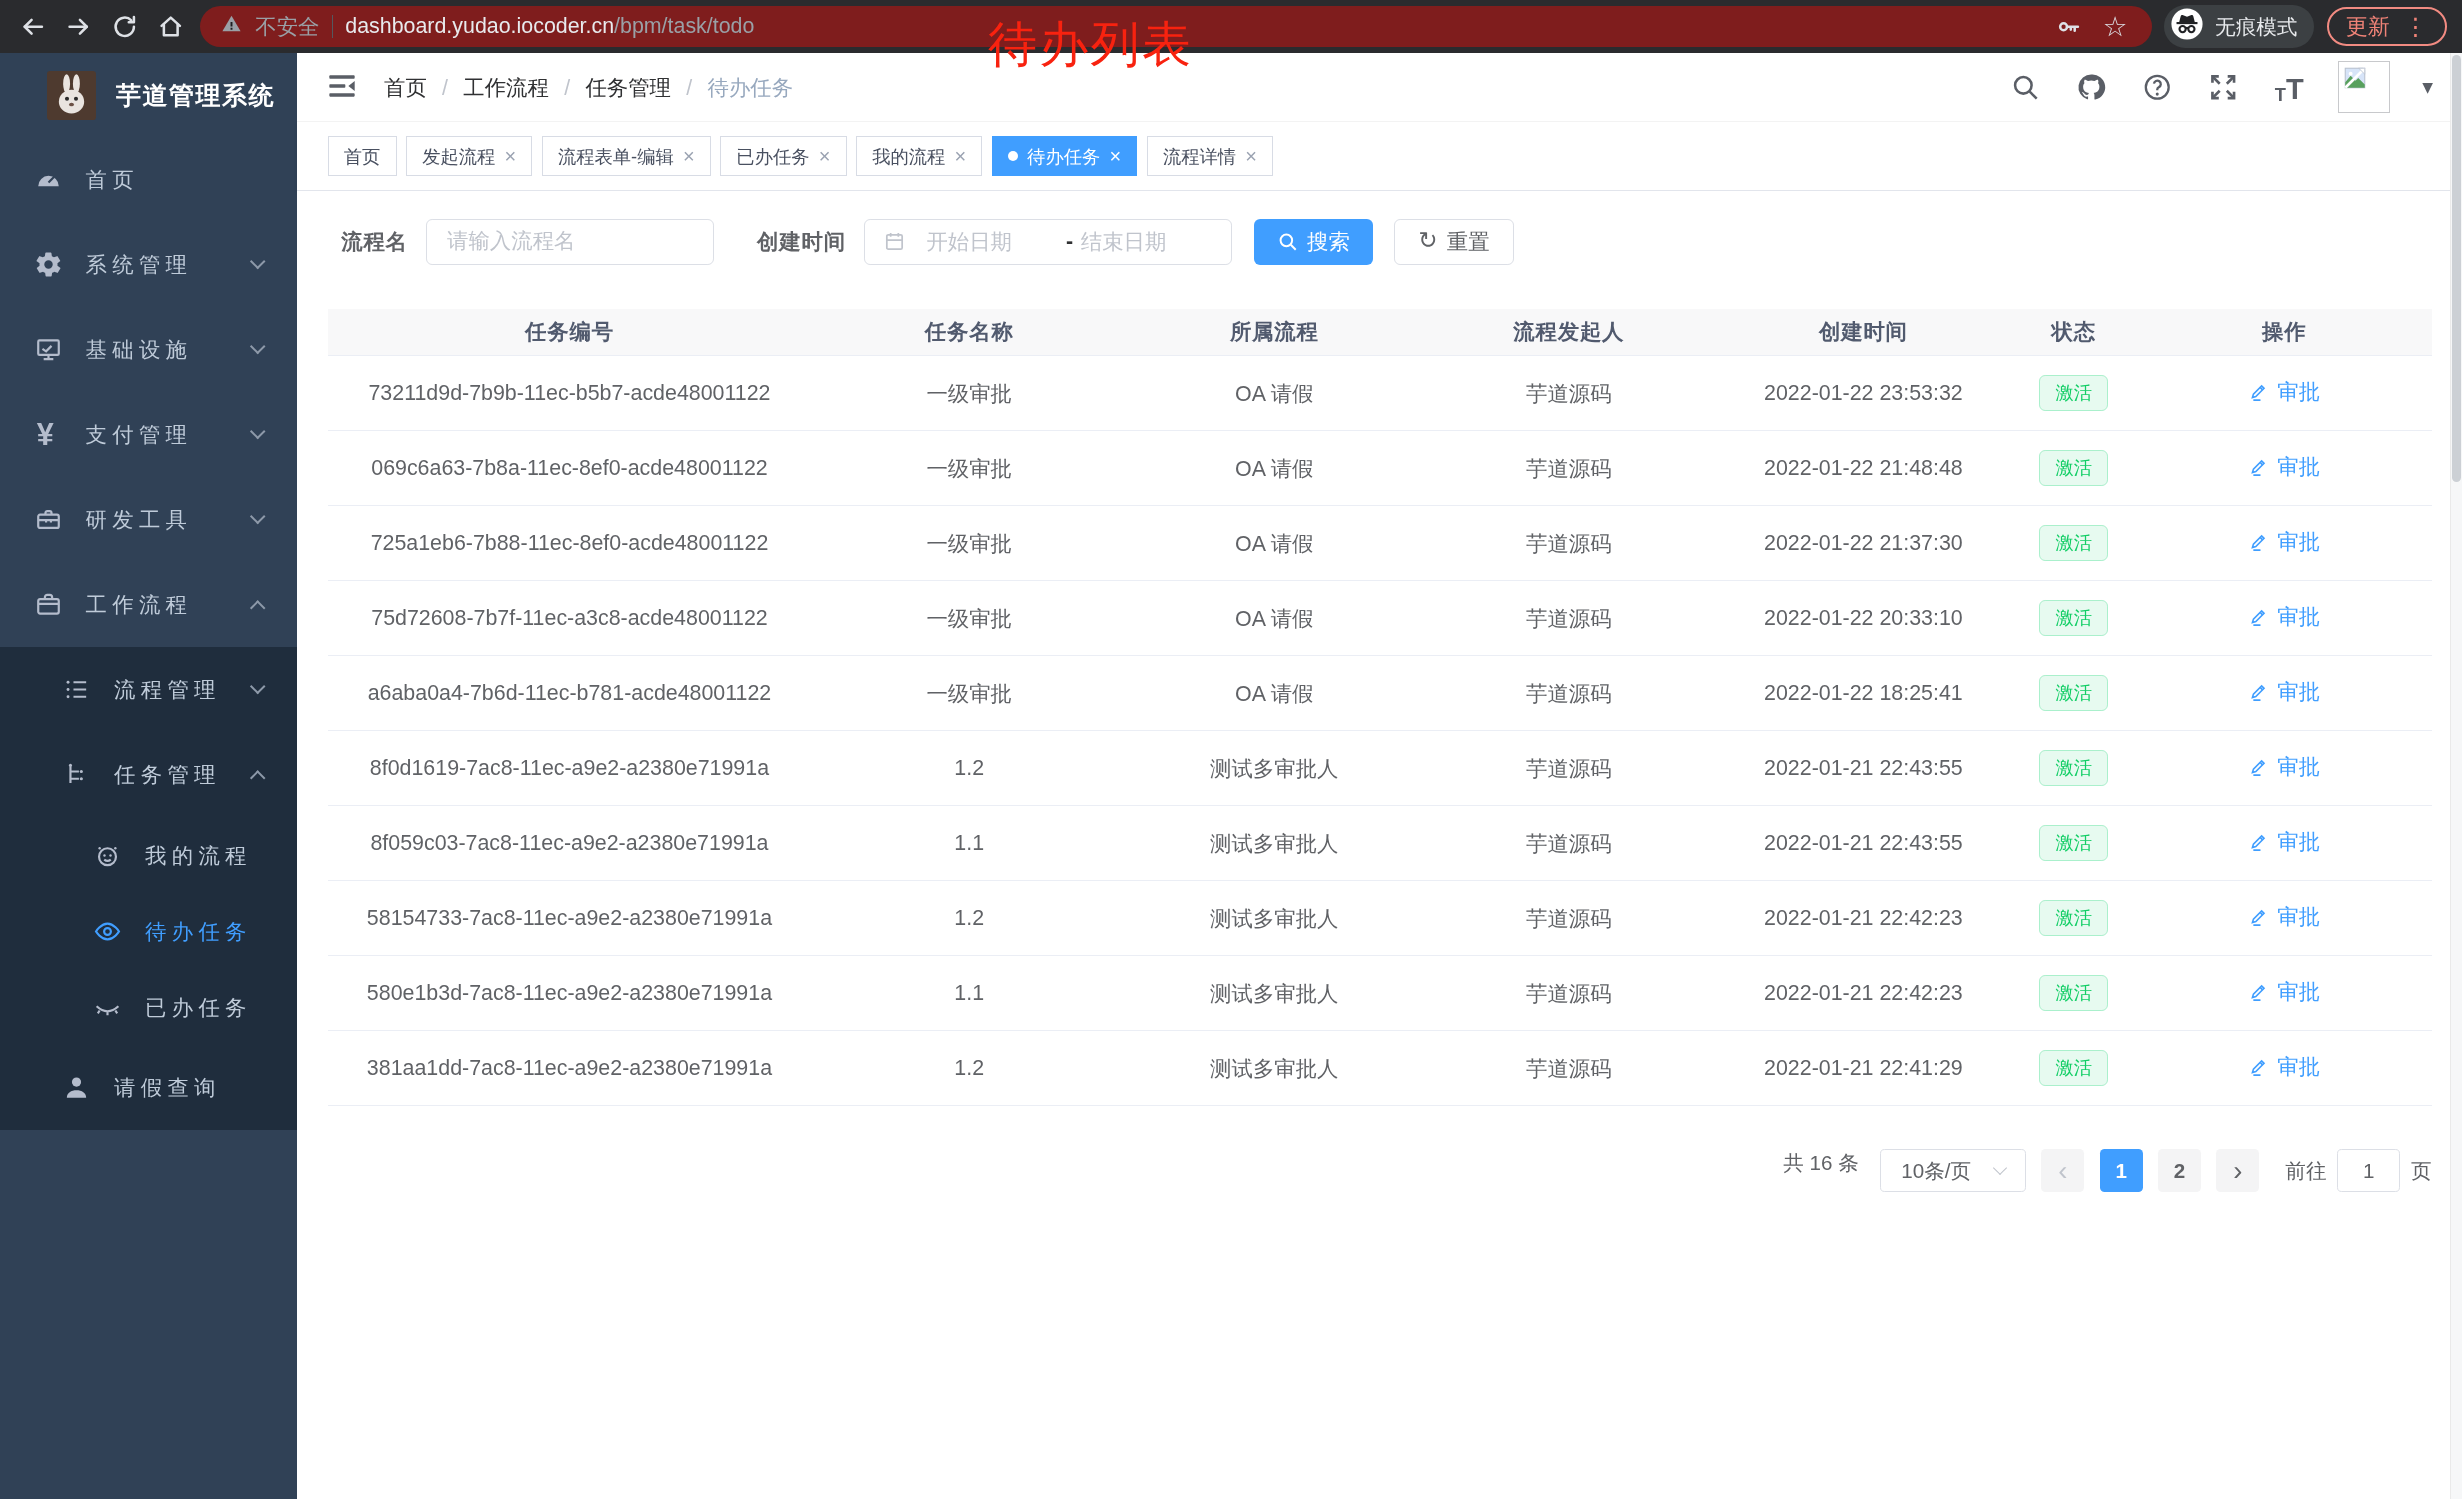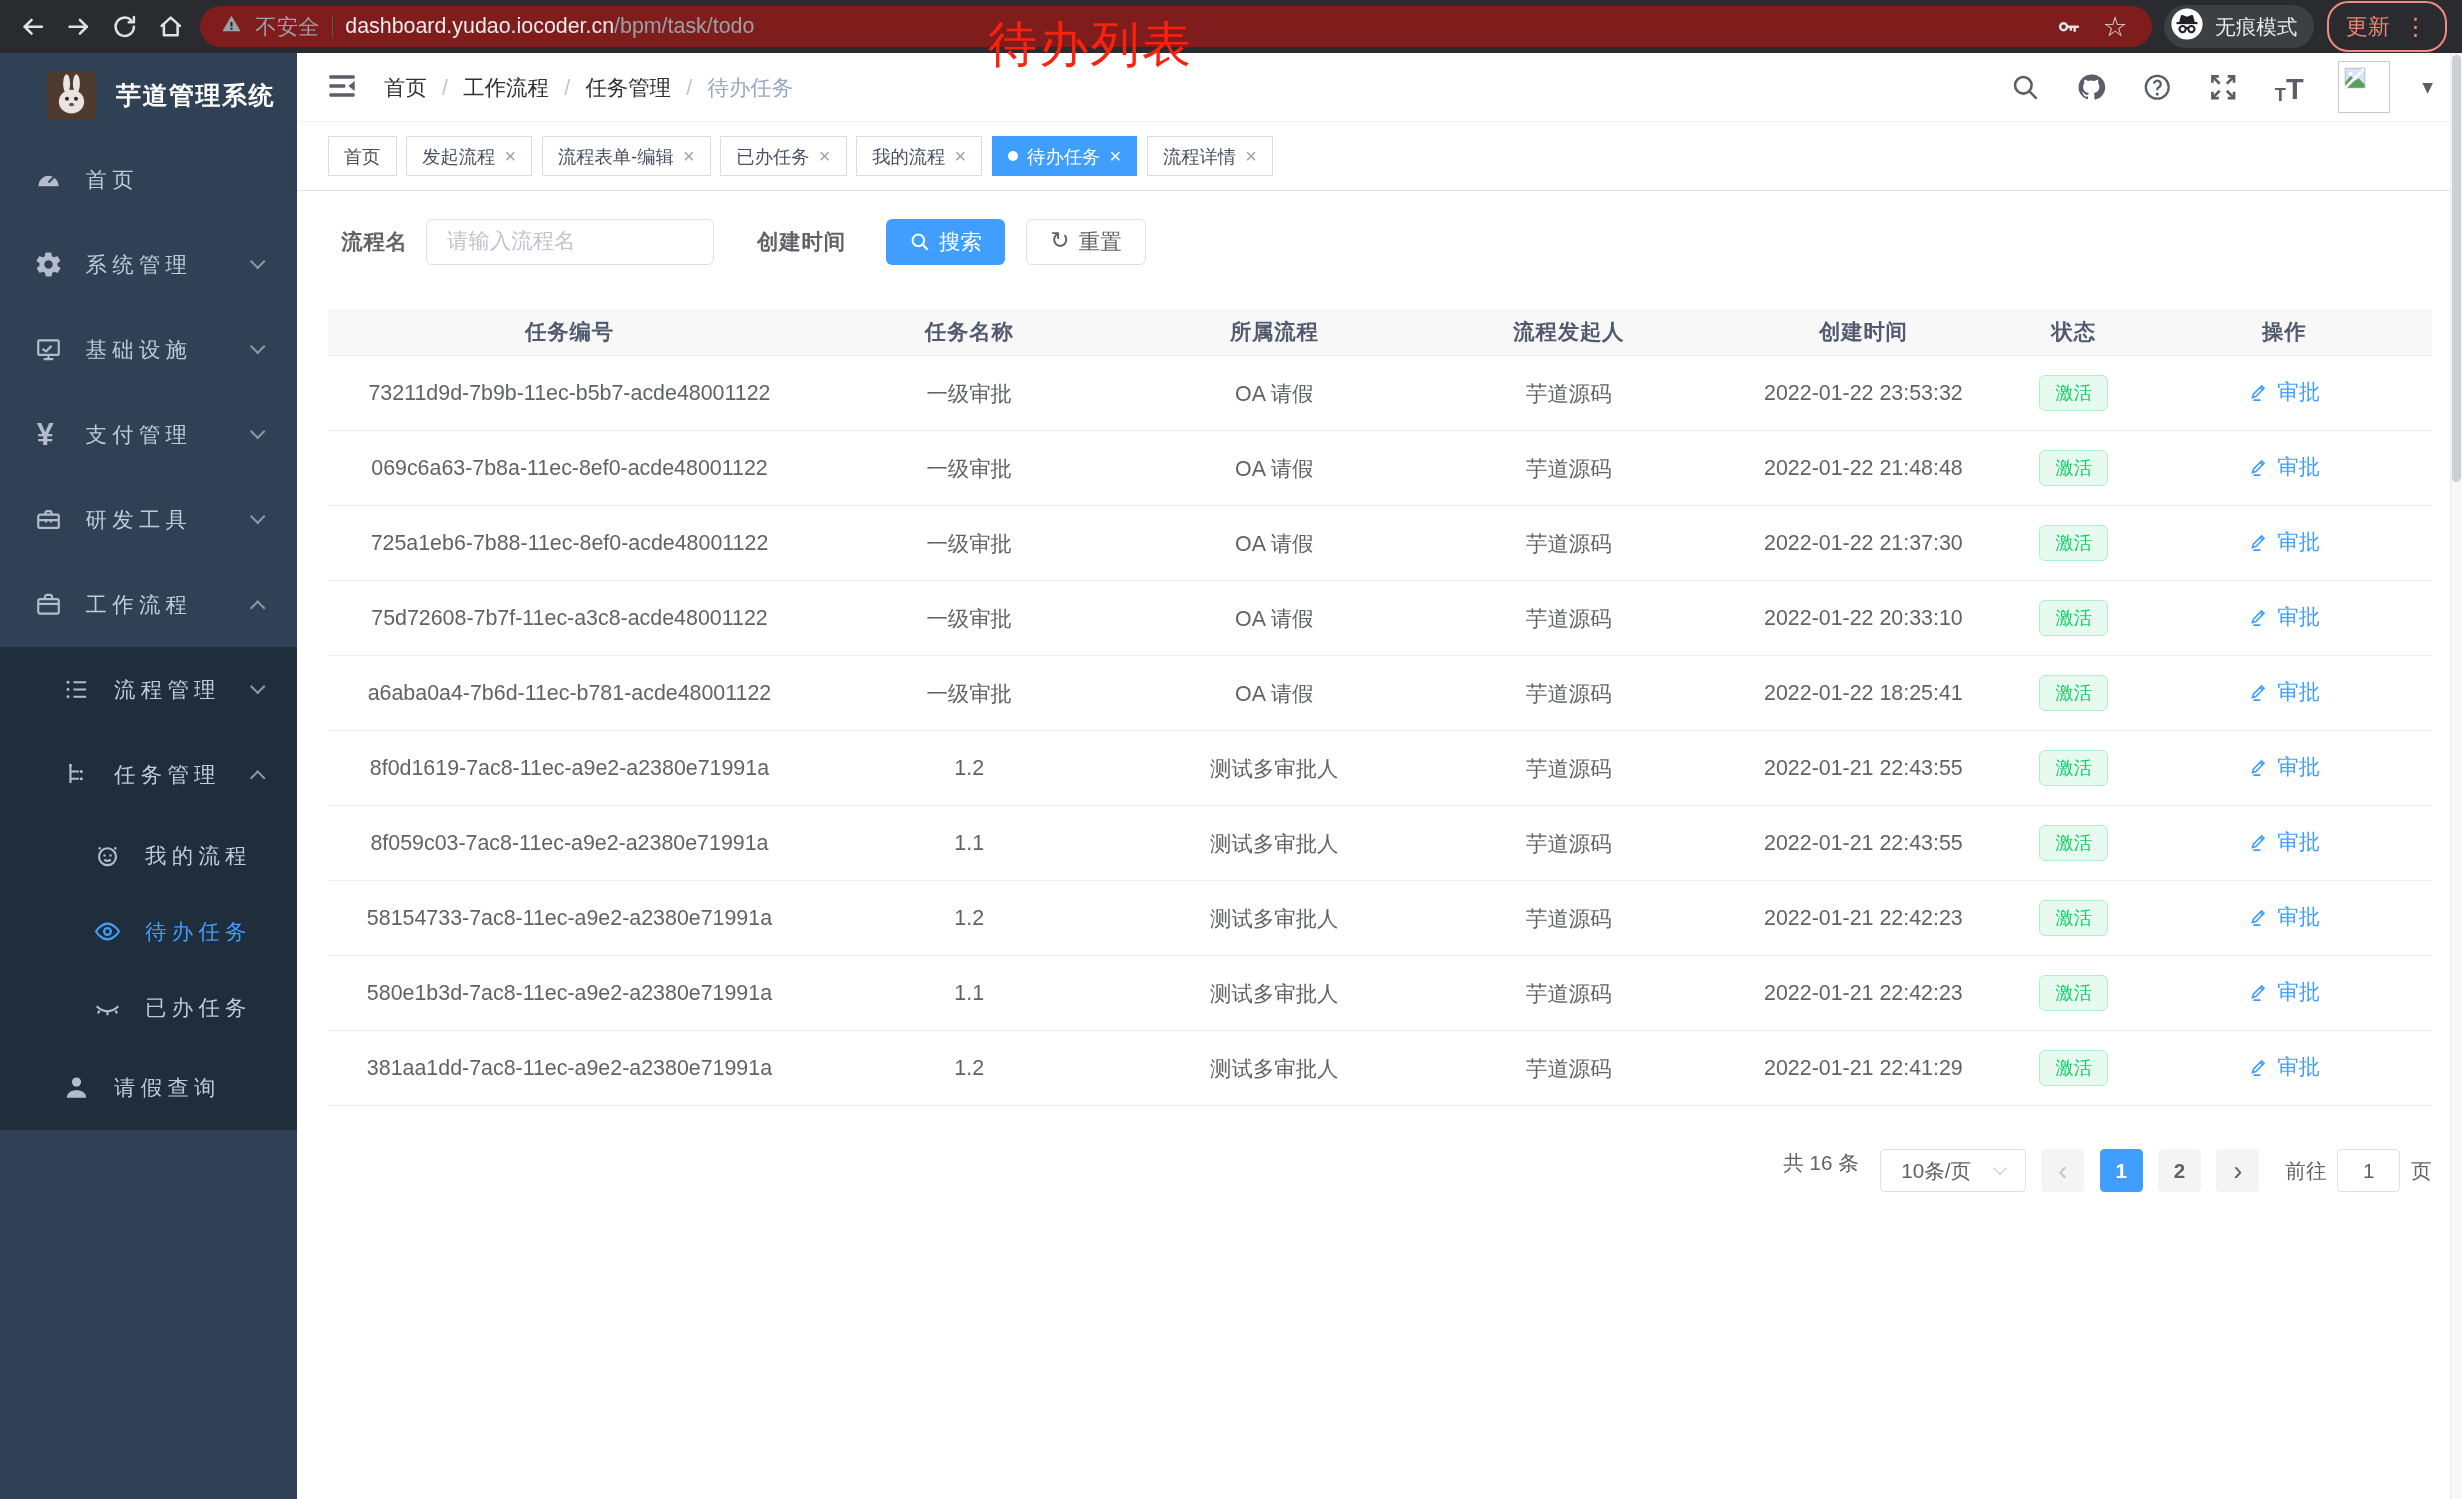--- a/index.html
+++ b/index.html
@@ -14,21 +14,21 @@
   .warn-icon svg{width:23px;height:23px}
   .sec-label{color:#9aa0a6}
   .addr-divider{width:1.5px;height:23px;background:#55585e;flex:none}
   .url{white-space:nowrap;overflow:hidden}
   .url .host{color:#e8eaed}
   .url .path{color:#9aa0a6}
   .addr-spacer{flex:1}
   .star-icon::after{content:"\2606";font-size:27.5px;color:#dee1e6}
   .incog{height:43px;background:#3c4043;border-radius:21.4px;display:flex;align-items:center;gap:10.7px;padding:0 17px 0 6.1px;color:#e8eaed;font-size:20.6px;flex:none}
   .incog svg{width:34px;height:34px}
-  .update-pill{height:51px;border:2.3px solid #f28b82;border-radius:21.4px;color:#f08377;display:flex;align-items:center;gap:13.7px;padding:0 17px;font-size:22px;flex:none;cursor:pointer}
+  .update-pill{height:39px;border:2.3px solid #f28b82;border-radius:21.4px;color:#f08377;display:flex;align-items:center;gap:13.7px;padding:0 17px;font-size:22px;flex:none;cursor:pointer}
   .dots-icon::after{content:"\22EE";font-size:24.4px;color:#f08377}
 
   
   .app{display:flex;height:1446px;background:#fff;position:relative}
   .sidebar{width:297px;flex:none;background:#304156;color:#bfcbd9;overflow:hidden}
   .logo{height:84px;display:flex;align-items:center;gap:20px;padding-left:47px;cursor:pointer}
   .logo-img{width:49px;height:49px;flex:none;border-radius:3.1px;overflow:hidden}
   .logo-img svg{width:49px;height:49px;display:block}
   .logo-title{color:#fff;font-weight:bold;font-size:25px;letter-spacing:1.5px}
   .mi{height:85px;display:flex;align-items:center;font-size:21.4px;cursor:pointer;position:relative;letter-spacing:5.3px}
@@ -415,20 +415,29 @@
             <span class="tab-close"></span>
           </span>
       </div>
 
       <div class="content">
 
         <div class="filter">
           <span class="f-label">流程名</span>
           <input class="f-input" type="text" placeholder="请输入流程名" style="">
           <span class="f-label time">创建时间</span>
+          <div class="date-box">
+            <svg viewBox="0 0 24 24" fill="none" stroke="#c0c4cc" stroke-width="1.8">
+                <rect x="4" y="5" width="16" height="15" rx="1.5"></rect>
+                <path d="M8 3v4M16 3v4M4 10.5h16"></path>
+              </svg>
+            <span class="date-ph">开始日期</span>
+            <span class="date-sep">-</span>
+            <span class="date-ph">结束日期</span>
+          </div>
           <button class="btn primary">
             <svg viewBox="0 0 24 24" fill="none" stroke="#fff" stroke-width="2.2">
                 <circle cx="10.5" cy="10.5" r="6.5"></circle>
                 <path d="M15.5 15.5L21 21"></path>
               </svg>
             <span>搜索</span>
           </button>
           <button class="btn plain">
             <span class="refresh-icon"></span>
             <span>重置</span>

